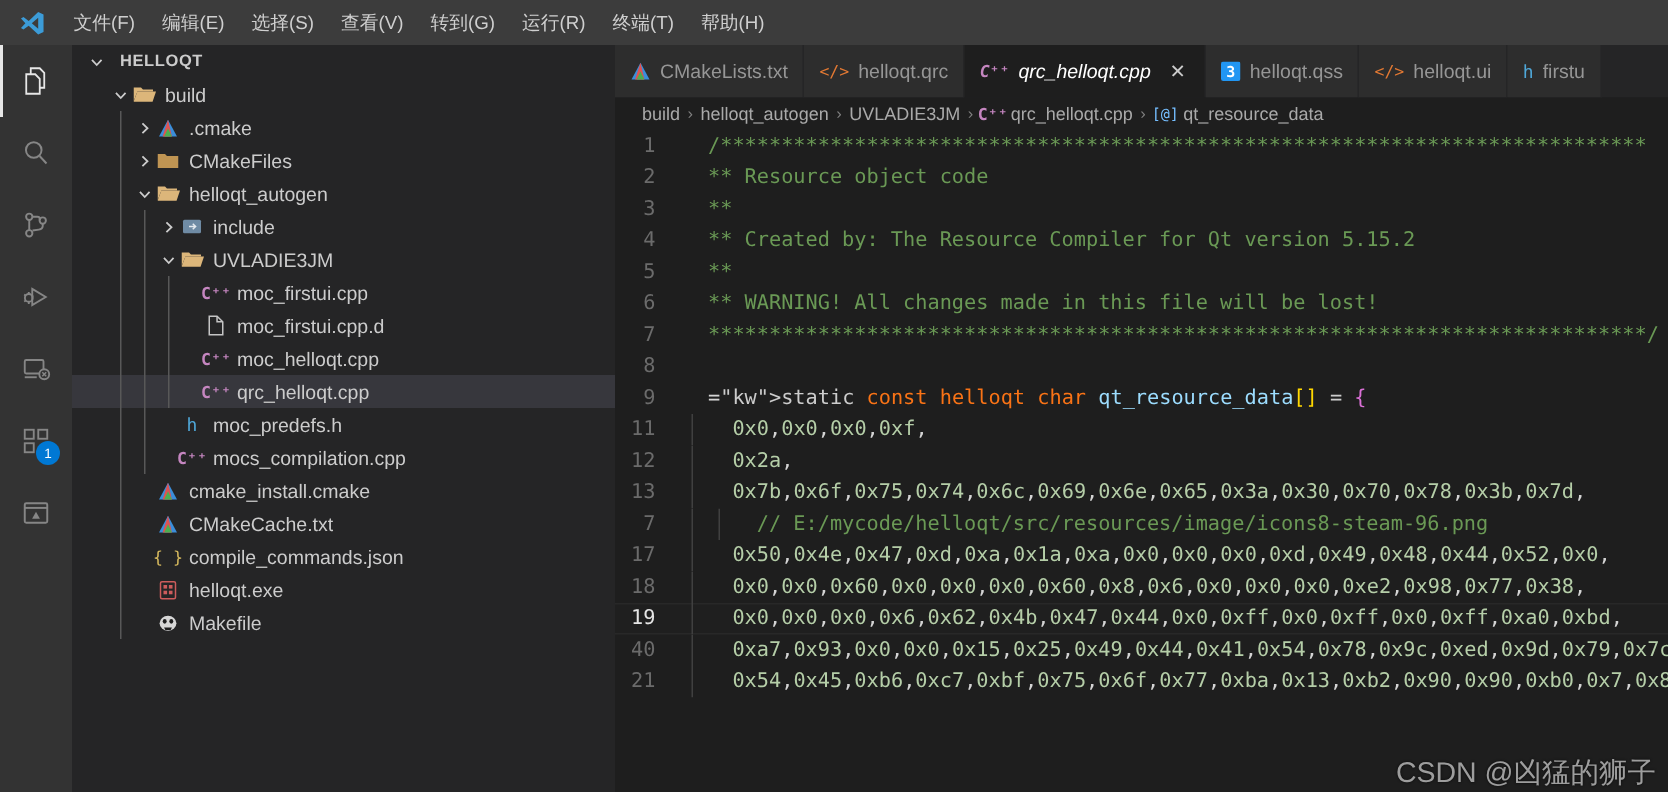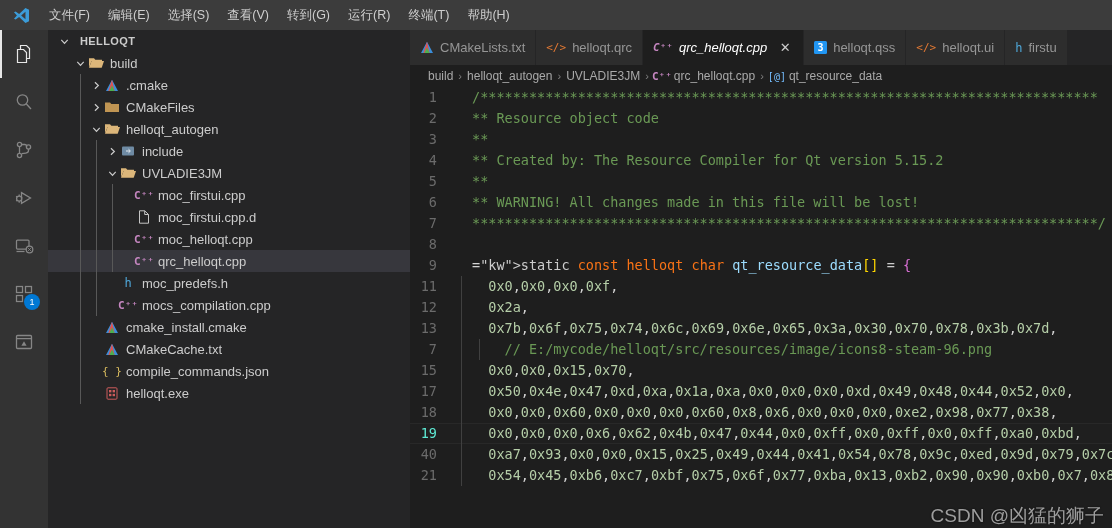--- a/index.html
+++ b/index.html
@@ -79,21 +79,21 @@
   #code {
     flex:1; background:#1e1e1e; overflow:hidden; position:relative;
     font-family:"DejaVu Sans Mono", monospace; font-size:13.5px; line-height:21px;
   }
   .cline { display:flex; height:21px; align-items:center; position:relative; }
   .cline.current { box-shadow:inset 0 1px 0 0 #282828, inset 0 -1px 0 0 #282828; background:#1f1f1f; }
   .ln {
     width:44px; flex:0 0 44px; text-align:right; padding-right:17px;
     color:#6b6b6b; font-size:13.5px; user-select:none;
   }
-  .cline.current .ln { color:#5eead4; }
+  .cline.current .ln { color:#e5e5e5; }
   .ctext { flex:1; white-space:pre; padding-left:18px; position:relative; overflow:hidden; }
   .ig { position:absolute; left:7px; top:0; bottom:0; width:1px; background:#404040; }
   .ig2 { position:absolute; left:25px; top:0; bottom:0; width:1px; background:#404040; }
   .cm   { color:#6a9955; }
   .kw   { color:#f97316; }
   .id   { color:#9cdcfe; }
   .num  { color:#b5cea8; }
   .pn   { color:#ffd700; }
   .pn2  { color:#da70d6; }
   .op   { color:#d4d4d4; }
@@ -406,20 +406,34 @@
           <span class="ficon">
             <svg width="12" height="13" viewBox="0 0 12 13">
               <rect x="1" y=".8" width="10" height="11.4" rx="1" fill="none" stroke="#cd5c5c" stroke-width="1"></rect>
               <rect x="3" y="3" width="2.4" height="2.4" fill="#cd5c5c"></rect>
               <rect x="6.6" y="3" width="2.4" height="2.4" fill="#cd5c5c"></rect>
               <rect x="3" y="6.8" width="2.4" height="2.4" fill="#cd5c5c"></rect>
               <rect x="6.6" y="6.8" width="2.4" height="2.4" fill="#cd5c5c"></rect>
             </svg>
           </span>
           <span class="lbl">helloqt.exe</span>
+        </div>
+        <div class="row">
+          <span class="guide" style="left: 32px;"></span>
+          <span style="flex: 0 0 40px;"></span>
+          <span class="tw"></span>
+          <span class="ficon">
+            <svg width="14" height="13" viewBox="0 0 14 13">
+              <ellipse cx="7" cy="6.5" rx="5.6" ry="5" fill="#d6d6d6"></ellipse>
+              <ellipse cx="4.8" cy="5.2" rx="1.3" ry="1.6" fill="#1e1e1e"></ellipse>
+              <ellipse cx="9.2" cy="5.2" rx="1.3" ry="1.6" fill="#1e1e1e"></ellipse>
+              <path d="M4.4 9.4h5.2l-.8 1.6H5.2z" fill="#1e1e1e"></path>
+            </svg>
+          </span>
+          <span class="lbl">Makefile</span>
         </div>
       </div>
   </div>
 
   <div id="editorgroup">
     <div id="tabsbar">
         <div class="tab">
           <span class="ti" style="margin-right: 0px;">
             <svg width="14" height="13" viewBox="0 0 14 13">
               <path d="M7 .8 13 12H1z" fill="#3b8eda"></path>
@@ -539,24 +553,20 @@
           </div>
           <div class="cline">
             <span class="ln">13</span>
             <span class="ctext"><span class="ig"></span><span>  <span class="num">0x7b</span><span class="op">,</span><span class="num">0x6f</span><span class="op">,</span><span class="num">0x75</span><span class="op">,</span><span class="num">0x74</span><span class="op">,</span><span class="num">0x6c</span><span class="op">,</span><span class="num">0x69</span><span class="op">,</span><span class="num">0x6e</span><span class="op">,</span><span class="num">0x65</span><span class="op">,</span><span class="num">0x3a</span><span class="op">,</span><span class="num">0x30</span><span class="op">,</span><span class="num">0x70</span><span class="op">,</span><span class="num">0x78</span><span class="op">,</span><span class="num">0x3b</span><span class="op">,</span><span class="num">0x7d</span><span class="op">,</span></span></span>
           </div>
           <div class="cline">
             <span class="ln">7</span>
             <span class="ctext"><span class="ig"></span><span class="ig2"></span><span><span class="cm">    // E:/mycode/helloqt/src/resources/image/icons8-steam-96.png</span></span></span>
           </div>
           <div class="cline">
-            <span class="ln">15</span>
-            <span class="ctext"><span class="ig"></span><span>  <span class="num">0x0</span><span class="op">,</span><span class="num">0x0</span><span class="op">,</span><span class="num">0x15</span><span class="op">,</span><span class="num">0x70</span><span class="op">,</span></span></span>
-          </div>
-          <div class="cline">
             <span class="ln">17</span>
             <span class="ctext"><span class="ig"></span><span>  <span class="num">0x50</span><span class="op">,</span><span class="num">0x4e</span><span class="op">,</span><span class="num">0x47</span><span class="op">,</span><span class="num">0xd</span><span class="op">,</span><span class="num">0xa</span><span class="op">,</span><span class="num">0x1a</span><span class="op">,</span><span class="num">0xa</span><span class="op">,</span><span class="num">0x0</span><span class="op">,</span><span class="num">0x0</span><span class="op">,</span><span class="num">0x0</span><span class="op">,</span><span class="num">0xd</span><span class="op">,</span><span class="num">0x49</span><span class="op">,</span><span class="num">0x48</span><span class="op">,</span><span class="num">0x44</span><span class="op">,</span><span class="num">0x52</span><span class="op">,</span><span class="num">0x0</span><span class="op">,</span></span></span>
           </div>
           <div class="cline">
             <span class="ln">18</span>
             <span class="ctext"><span class="ig"></span><span>  <span class="num">0x0</span><span class="op">,</span><span class="num">0x0</span><span class="op">,</span><span class="num">0x60</span><span class="op">,</span><span class="num">0x0</span><span class="op">,</span><span class="num">0x0</span><span class="op">,</span><span class="num">0x0</span><span class="op">,</span><span class="num">0x60</span><span class="op">,</span><span class="num">0x8</span><span class="op">,</span><span class="num">0x6</span><span class="op">,</span><span class="num">0x0</span><span class="op">,</span><span class="num">0x0</span><span class="op">,</span><span class="num">0x0</span><span class="op">,</span><span class="num">0xe2</span><span class="op">,</span><span class="num">0x98</span><span class="op">,</span><span class="num">0x77</span><span class="op">,</span><span class="num">0x38</span><span class="op">,</span></span></span>
           </div>
           <div class="cline current">
             <span class="ln">19</span>
             <span class="ctext"><span class="ig"></span><span>  <span class="num">0x0</span><span class="op">,</span><span class="num">0x0</span><span class="op">,</span><span class="num">0x0</span><span class="op">,</span><span class="num">0x6</span><span class="op">,</span><span class="num">0x62</span><span class="op">,</span><span class="num">0x4b</span><span class="op">,</span><span class="num">0x47</span><span class="op">,</span><span class="num">0x44</span><span class="op">,</span><span class="num">0x0</span><span class="op">,</span><span class="num">0xff</span><span class="op">,</span><span class="num">0x0</span><span class="op">,</span><span class="num">0xff</span><span class="op">,</span><span class="num">0x0</span><span class="op">,</span><span class="num">0xff</span><span class="op">,</span><span class="num">0xa0</span><span class="op">,</span><span class="num">0xbd</span><span class="op">,</span></span></span>

